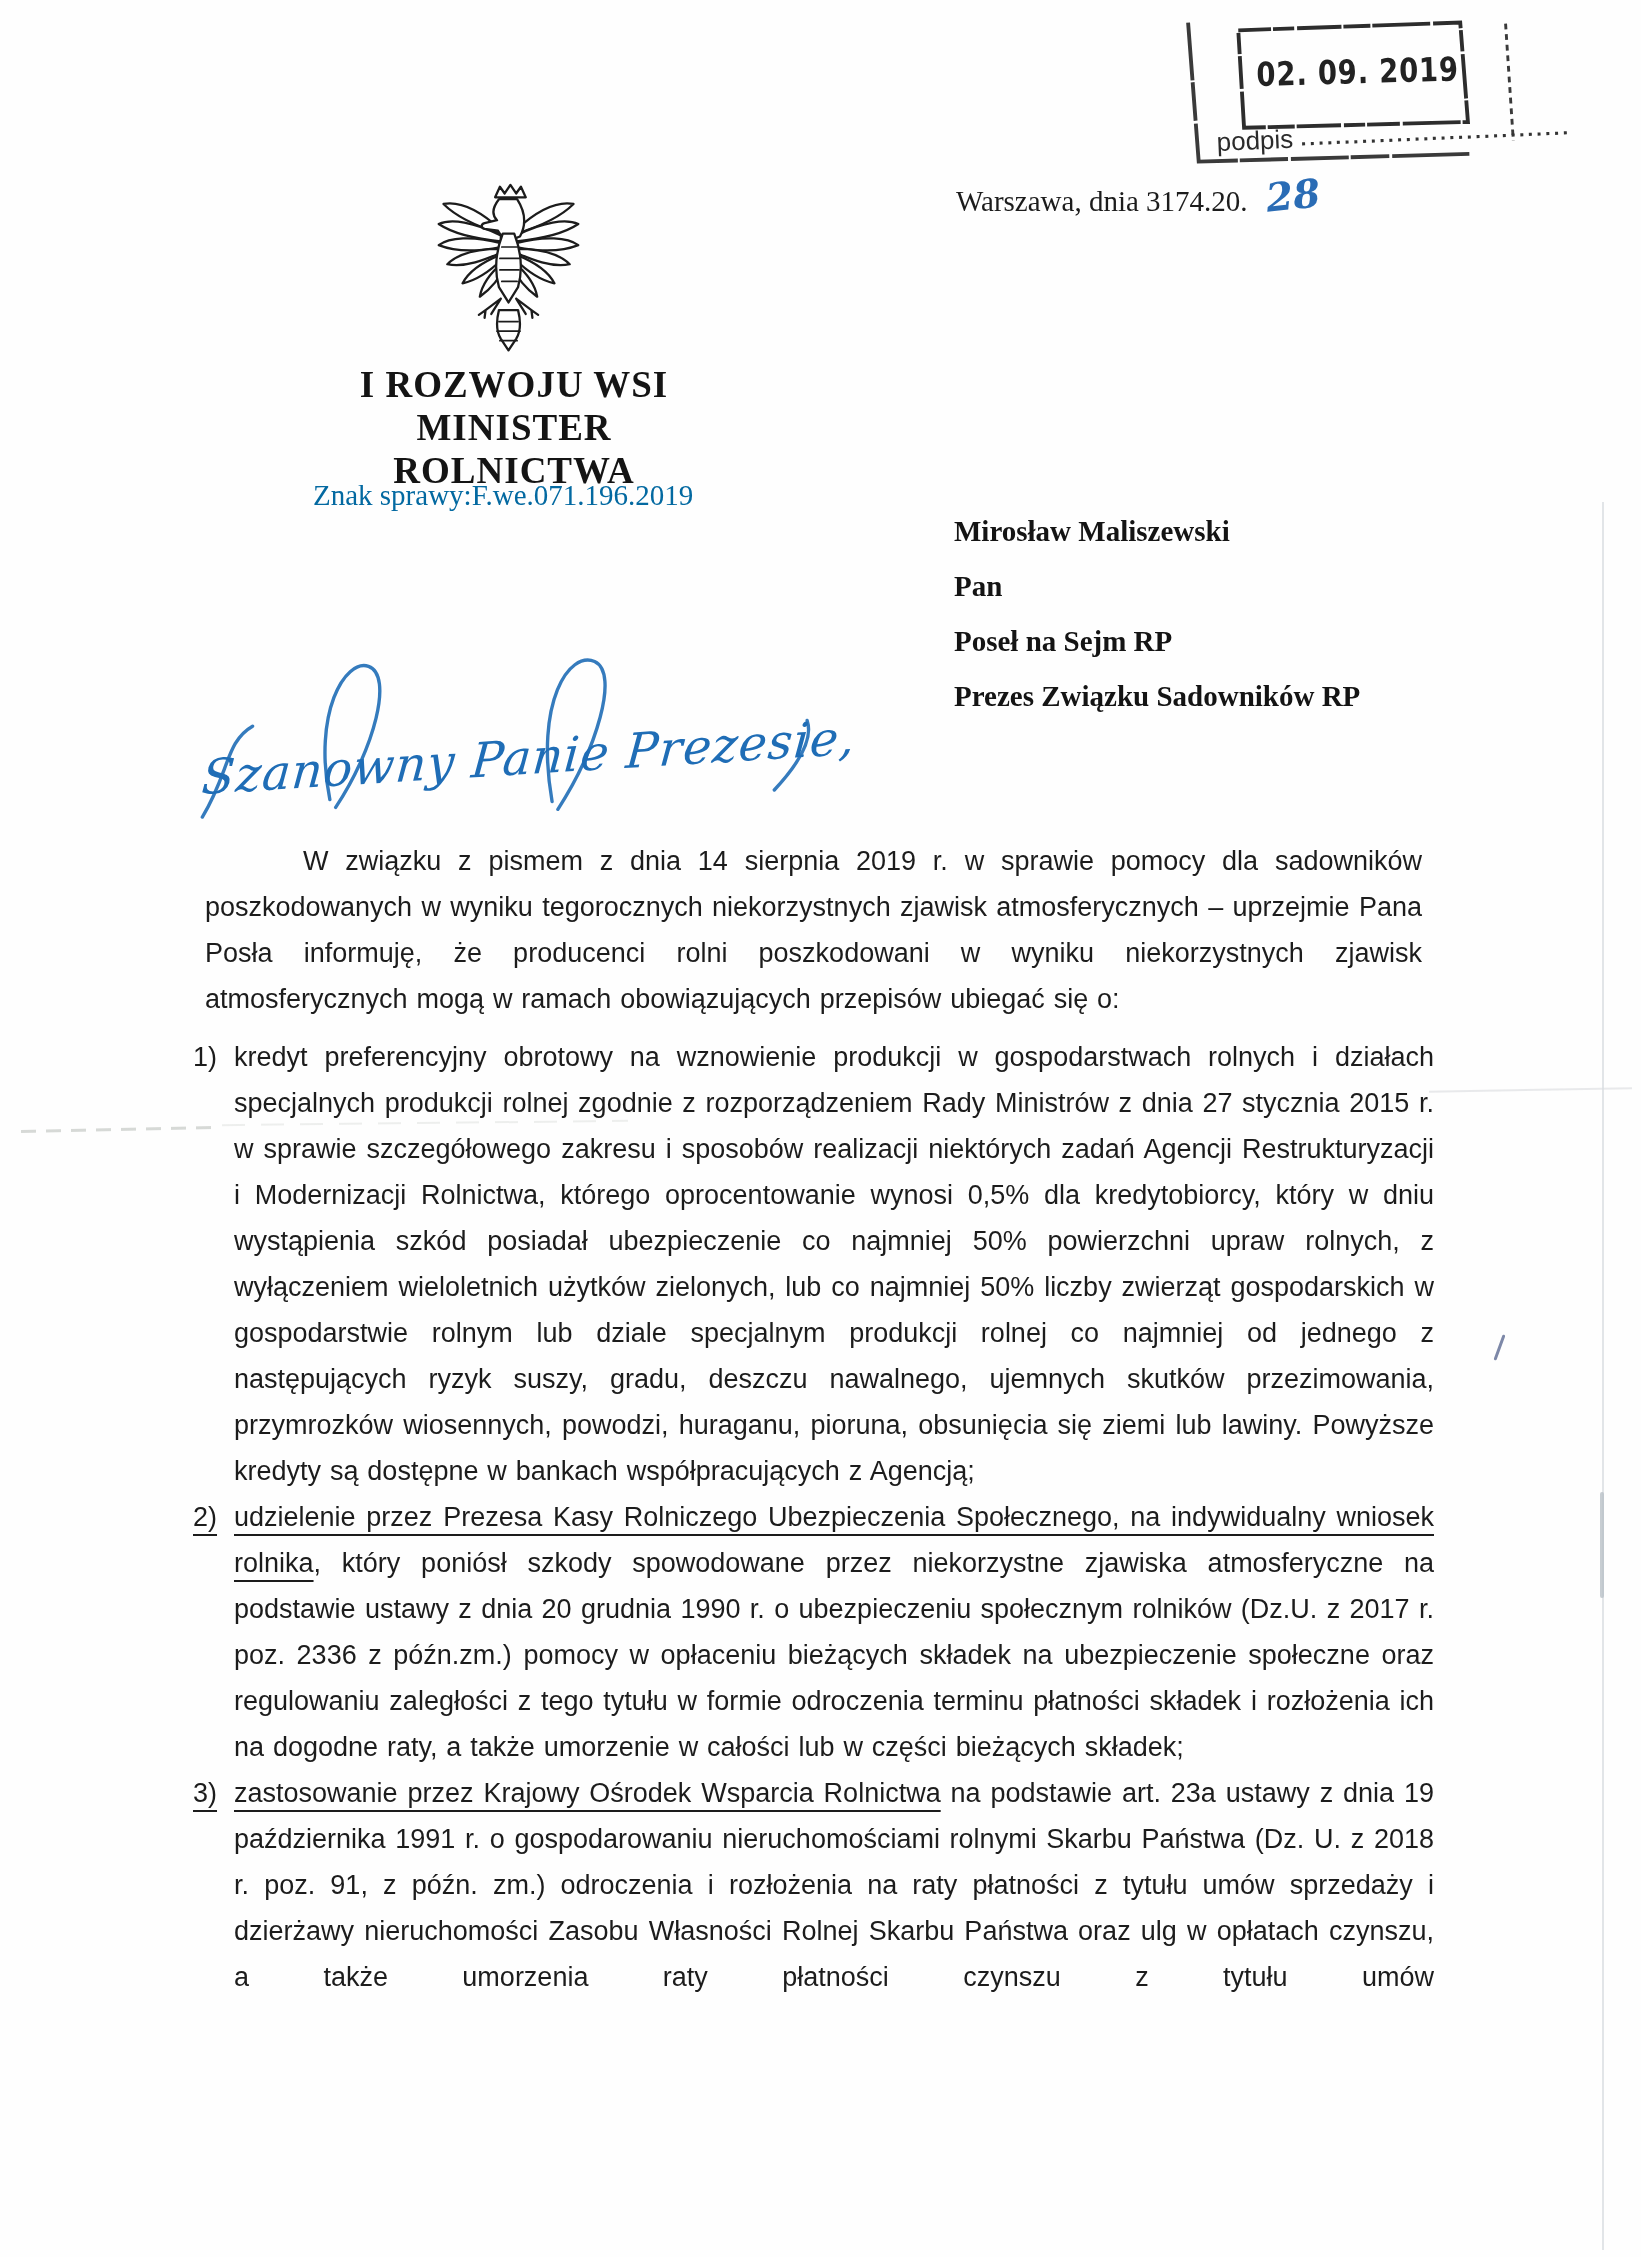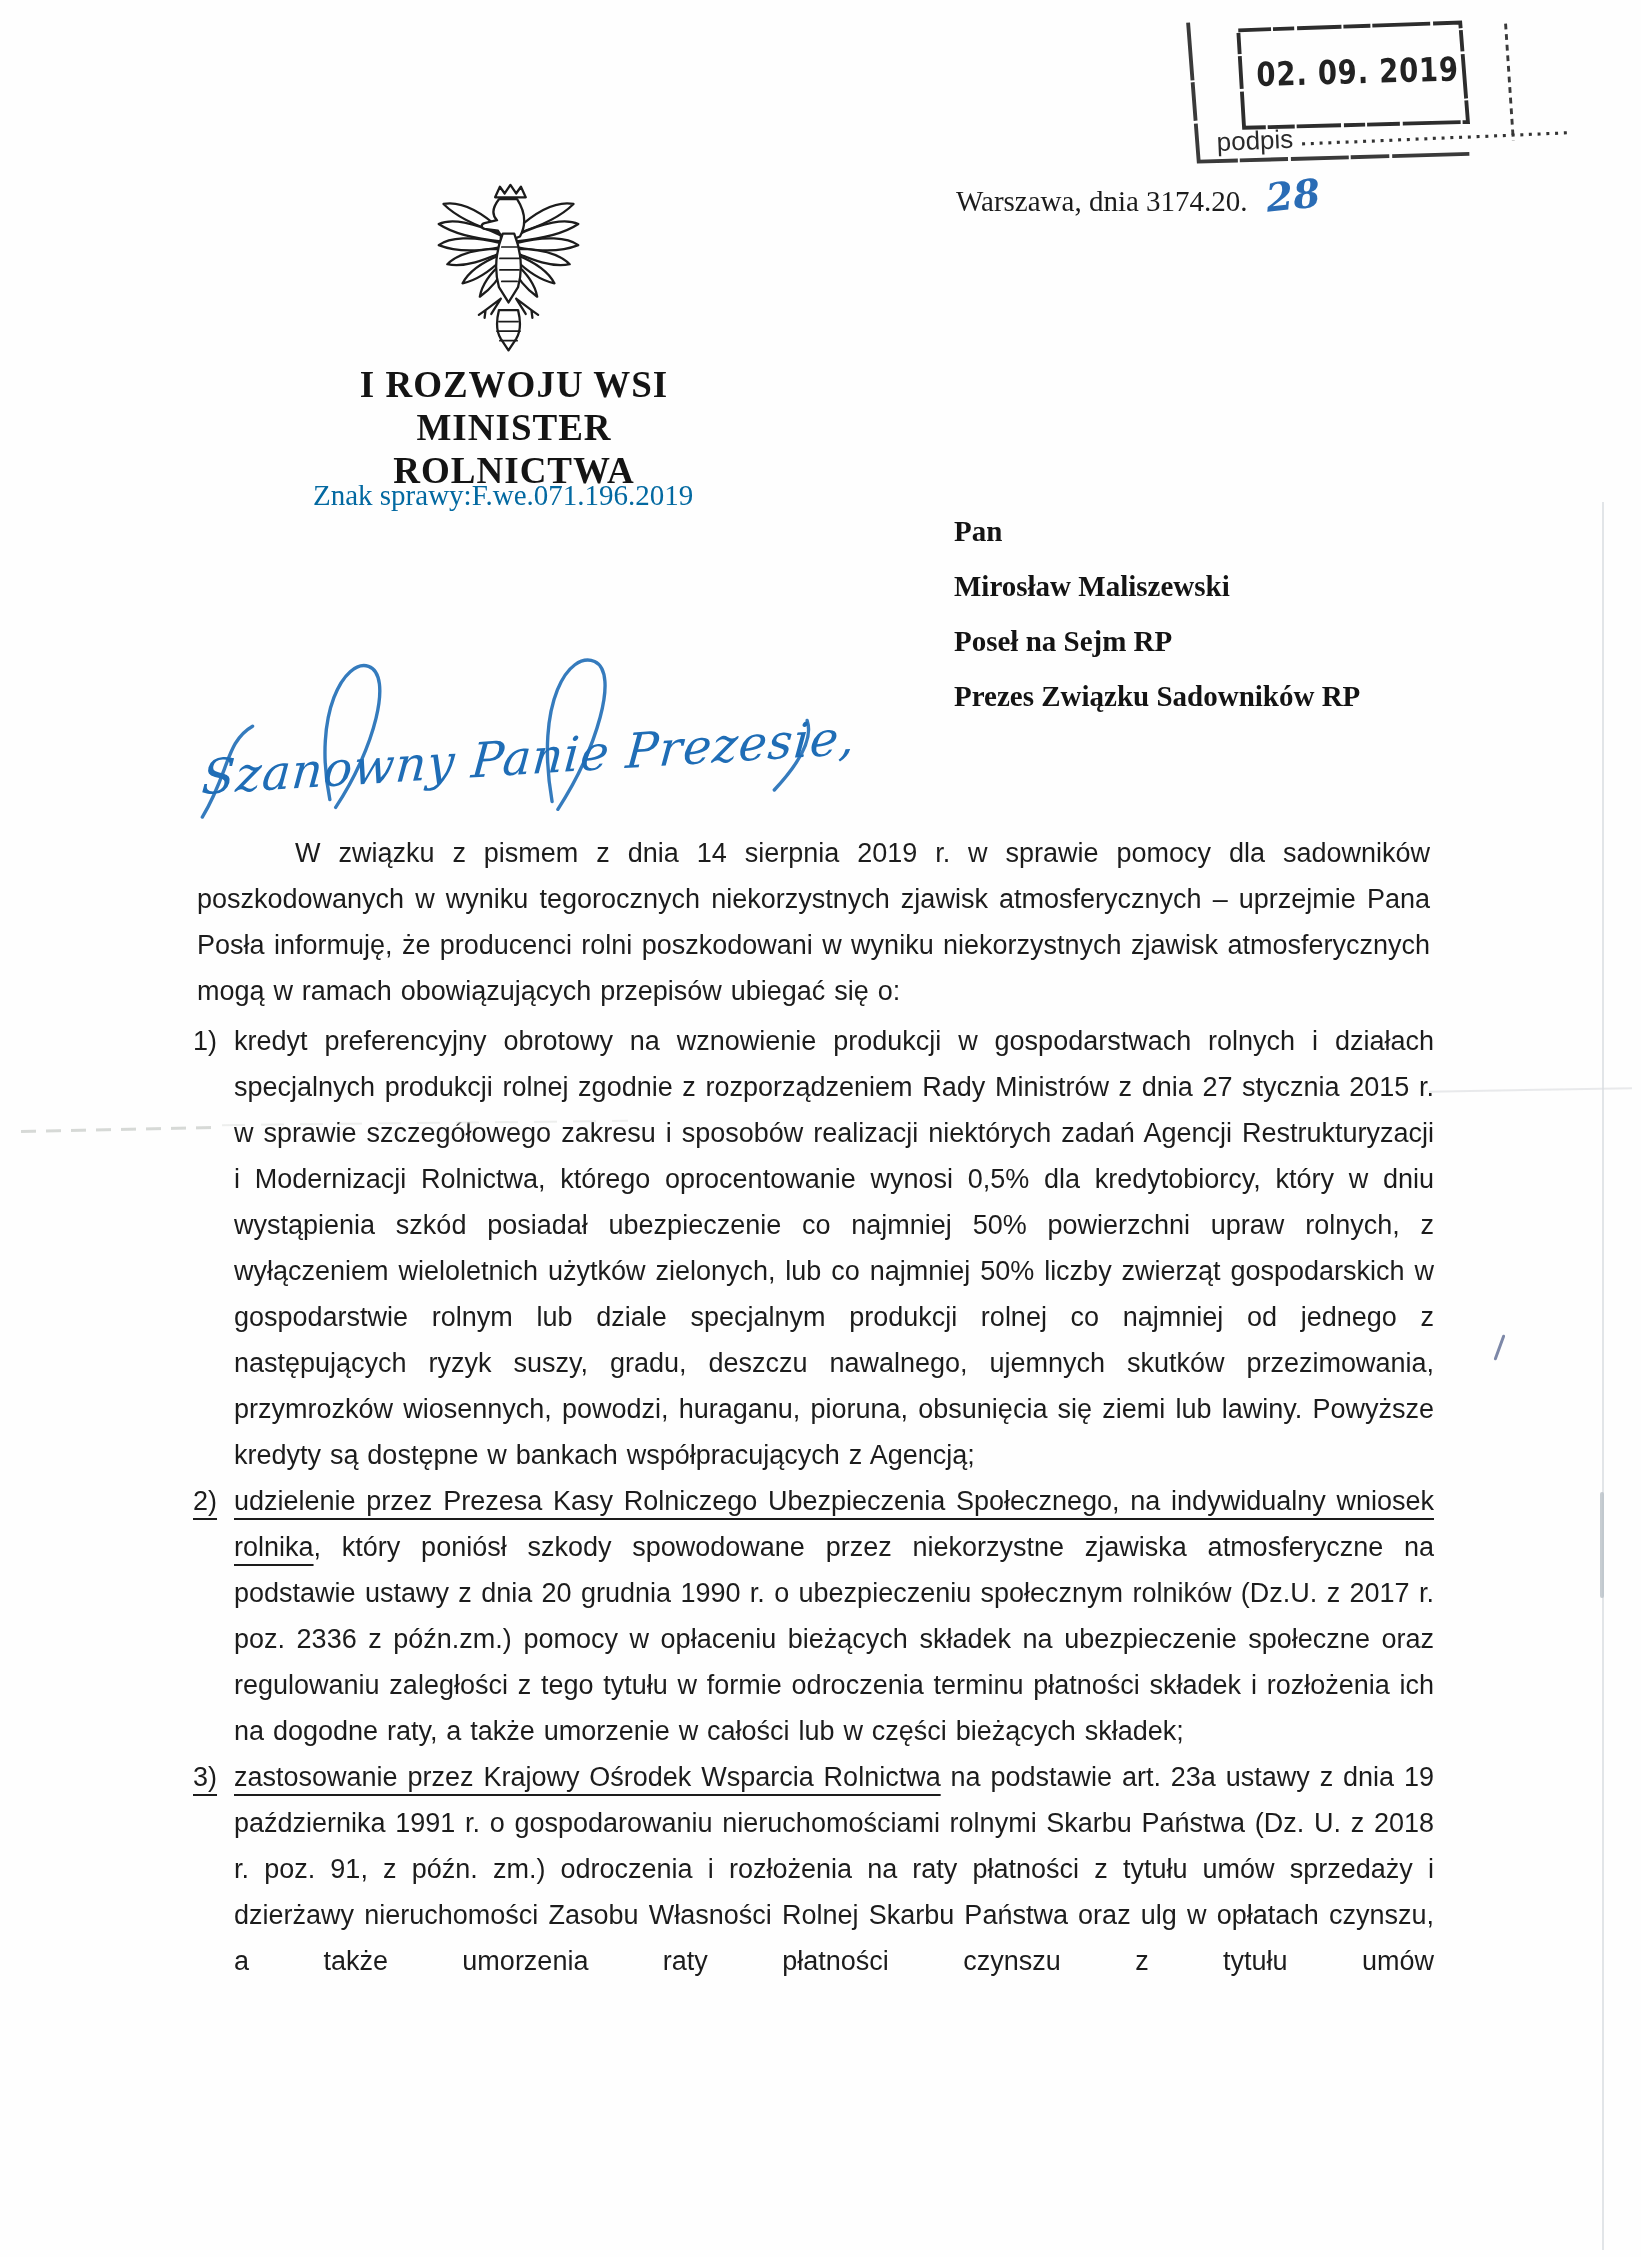--- a/index.html
+++ b/index.html
@@ -78,21 +78,21 @@
     transform:rotate(-3.5deg) skewX(-8deg);
     transform-origin:left bottom;
   }
 
   
   .letter-body{
     position:absolute;left:193px;top:826px;width:1241px;
     font-size:27px;line-height:46px;
     text-align:justify;word-spacing:1.4px;color:#1c1c1c;
   }
-  .para{margin:4px;text-indent:98px;}
+  .para{margin:12px;text-indent:98px;}
   .item{position:relative;padding-left:41px;margin:0;}
   .item .marker{position:absolute;left:0;top:0;}
   .u{text-decoration:underline;text-underline-offset:7.7px;text-decoration-thickness:1.9px;}
   .item-last{text-align-last:justify;}
 
   
   .crease-left{
     position:absolute;left:21px;top:1128px;width:193px;height:2.9px;
     background:repeating-linear-gradient(90deg,#d2d5d2 0 15.4px,transparent 15.4px 25px);
     transform:rotate(-1.2deg);opacity:.9;
@@ -180,22 +180,22 @@
   </div>
 
   <div class="minister-title">
     <div>I ROZWOJU WSI</div>
     <div>MINISTER ROLNICTWA</div>
   </div>
 
   <div class="case-number">Znak sprawy:F.we.071.196.2019</div>
 
   <div class="recipient">
+    <div>Mirosław Maliszewski</div>
     <div>Pan</div>
-    <div>Mirosław Maliszewski</div>
     <div>Poseł na Sejm RP</div>
     <div>Prezes Związku Sadowników RP</div>
   </div>
 
   <div class="greeting">
     <svg width="657" height="203" viewBox="0 0 680 210">
       <g stroke="#1f6db6" fill="none" stroke-width="3.5" stroke-linecap="round" opacity="0.9">
         <path d="M152,160 C134,70 168,14 192,22 C218,31 198,108 158,168"></path>
         <path d="M382,162 C364,58 400,6 426,17 C452,29 428,108 388,170"></path>
         <path d="M20,178 C48,132 44,100 72,84"></path>

